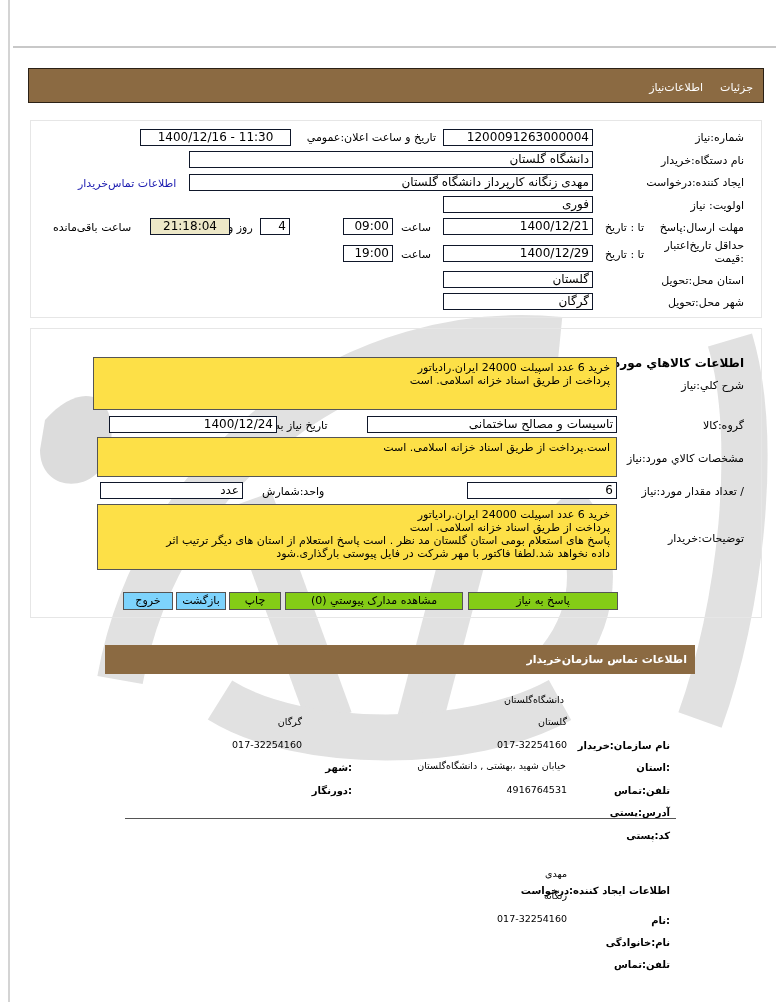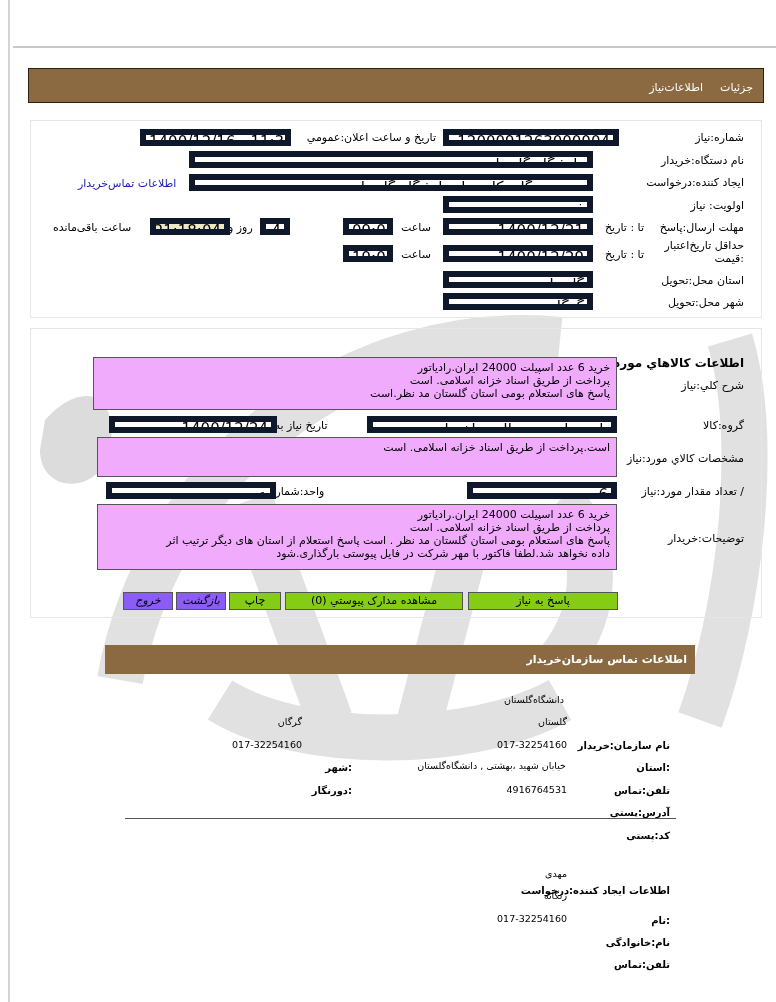--- a/index.html
+++ b/index.html
@@ -23,41 +23,41 @@
   .header-bar .t2 { position: absolute; right: 60px; top: 12px; }
 
   .panel {
     position: absolute; left: 30px; width: 732px; border: 1px solid #e6e6e6;
     box-sizing: border-box; background: transparent; z-index: 1;
   }
   .p1 { top: 120px; height: 198px; }
   .p2 { top: 328px; height: 290px; }
   .lbl { position: absolute; white-space: nowrap; z-index: 2; font-size: 11px; direction: rtl; text-align: right; }
   .box {
-    position: absolute; border: 6px solid #0f172a; background: #fff; box-sizing: border-box;
-    height: 17px; font-size: 15px; line-height: 15px; padding: 0 3px; text-align: right;
+    position: absolute; border: 1px solid #0f172a; background: #fff; box-sizing: border-box;
+    height: 17px; font-size: 12px; line-height: 15px; padding: 0 3px; text-align: right;
     direction: rtl; white-space: nowrap; overflow: hidden; z-index: 2;
   }
   .box.ltr { direction: ltr; text-align: right; }
   .box.hl { background: #ede8c8; text-align: center; }
   .tbox {
-    position: absolute; border: 1px solid #555; background: #f0abfc; box-sizing: border-box;
+    position: absolute; border: 1px solid #555; background: #fde047; box-sizing: border-box;
     font-size: 11px; line-height: 13px; padding: 3px 6px; direction: rtl; text-align: right;
     z-index: 2; white-space: nowrap; overflow: hidden;
   }
   .link { color: #1b1bb0; }
   .section-title { position: absolute; font-weight: bold; font-size: 12px; direction: rtl; z-index: 2; }
 
   .btn {
     position: absolute; top: 592px; height: 18px; box-sizing: border-box;
     border: 1px solid #555; font-size: 11px; line-height: 16px; text-align: center;
     z-index: 2; font-family: "DejaVu Sans", sans-serif; padding: 0;
   }
   .btn.green { background: #84cc16; }
-  .btn.red { background: #8b5cf6; font-style: italic; }
+  .btn.red { background: #7dd3fc; }
 
   .contact-bar {
     position: absolute; left: 105px; top: 645px; width: 590px; height: 29px;
     background: #8b6a42; color: #fff; font-weight: bold; font-size: 11px; z-index: 1;
   }
   .contact-bar span { position: absolute; right: 8px; top: 8px; }
   .c-lbl { position: absolute; font-weight: bold; font-size: 10px; direction: rtl; white-space: nowrap; z-index: 2; margin-top: 47px; }
   .c-val { position: absolute; font-size: 9.5px; direction: rtl; white-space: nowrap; z-index: 2; }
   .c-val.ltr { direction: ltr; }
   .divider { position: absolute; left: 125px; top: 818px; width: 551px; height: 1px; background: #555; z-index: 2; }
@@ -81,21 +81,21 @@
 </svg>
 
 <div class="header-bar">
   <span class="t1">جزئیات</span>
   <span class="t2">اطلاعات‌نیاز</span>
 </div>
 
 <div class="panel p1"></div>
 
 <span class="lbl" style="right:32px; top:131px;">شماره:نیاز</span>
-<div class="box ltr" style="left:443px; top:129px; width:176px;">1200091263000004</div>
+<div class="box ltr" style="left:443px; top:129px; width:150px;">1200091263000004</div>
 <span class="lbl" style="right:340px; top:131px;">تاریخ و ساعت اعلان:عمومي</span>
 <div class="box ltr" style="left:140px; top:129px; width:151px; text-align:center;">1400/12/16 - 11:30</div>
 
 <span class="lbl" style="right:32px; top:154px;">نام دستگاه:خریدار</span>
 <div class="box" style="left:189px; top:151px; width:404px;">دانشگاه گلستان</div>
 
 <span class="lbl" style="right:32px; top:176px;">ایجاد کننده:درخواست</span>
 <div class="box" style="left:189px; top:174px; width:404px;">مهدی زنگانه کارپرداز دانشگاه گلستان</div>
 <span class="lbl link" style="left:78px; top:177px;">اطلاعات تماس‌خریدار</span>
 
@@ -124,37 +124,36 @@
 <span class="lbl" style="right:32px; top:296px;">شهر محل:تحویل</span>
 <div class="box" style="left:443px; top:293px; width:150px;">گرگان</div>
 
 <div class="panel p2"></div>
 <span class="section-title" style="right:32px; top:326px;margin-top:30px;">اطلاعات کالاهاي موردنياز</span>
 
 <span class="lbl" style="right:32px; top:379px;">شرح کلي:نیاز</span>
 <div class="tbox" style="left:93px; top:357px; width:524px; height:53px;">
   <div>خرید 6 عدد اسپیلت 24000 ایران.رادیاتور</div>
   <div>پرداخت از طریق اسناد خزانه اسلامی. است</div>
-  <div>پاسخ های استعلام بومی استان گلستان مد نظر.است</div>
 </div>
 
 <span class="lbl" style="right:32px; top:419px;">گروه:کالا</span>
 <div class="box" style="left:367px; top:416px; width:250px;">تاسیسات و مصالح ساختمانی</div>
 <span class="lbl" style="left:256px; top:419px;">تاریخ نیاز به:کالا</span>
 <div class="box ltr" style="left:109px; top:416px; width:168px;">1400/12/24</div>
 
 <span class="lbl" style="right:32px; top:452px;">مشخصات کالاي مورد:نیاز</span>
 <div class="tbox" style="left:97px; top:437px; width:520px; height:40px;">
   <div>است.پرداخت از طریق اسناد خزانه اسلامی. است</div>
 </div>
 
 <span class="lbl" style="right:32px; top:485px;">/ تعداد مقدار مورد:نیاز</span>
 <div class="box ltr" style="left:467px; top:482px; width:150px;">6</div>
 <span class="lbl" style="left:262px; top:485px;">واحد:شمارش</span>
-<div class="box" style="left:106px; top:482px; width:170px;">عدد</div>
+<div class="box" style="left:100px; top:482px; width:143px;">عدد</div>
 
 <span class="lbl" style="right:32px; top:532px;">توضیحات:خریدار</span>
 <div class="tbox" style="left:97px; top:504px; width:520px; height:66px; white-space:nowrap;">
   <div>خرید 6 عدد اسپیلت 24000 ایران.رادیاتور</div>
   <div>پرداخت از طریق اسناد خزانه اسلامی. است</div>
   <div>پاسخ  های استعلام بومی استان گلستان مد نظر . است پاسخ استعلام از استان های دیگر ترتیب اثر</div>
   <div>داده نخواهد شد.لطفا فاکتور با مهر شرکت در فایل پیوستی بارگذاری.شود</div>
 </div>
 
 <button class="btn green" style="left:468px; width:150px;">پاسخ به نیاز</button>

